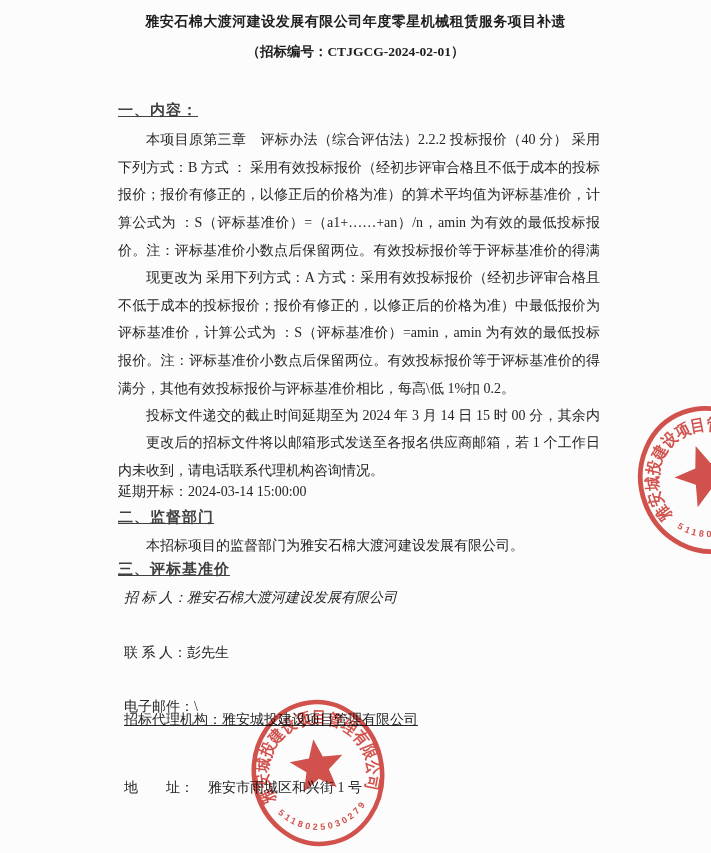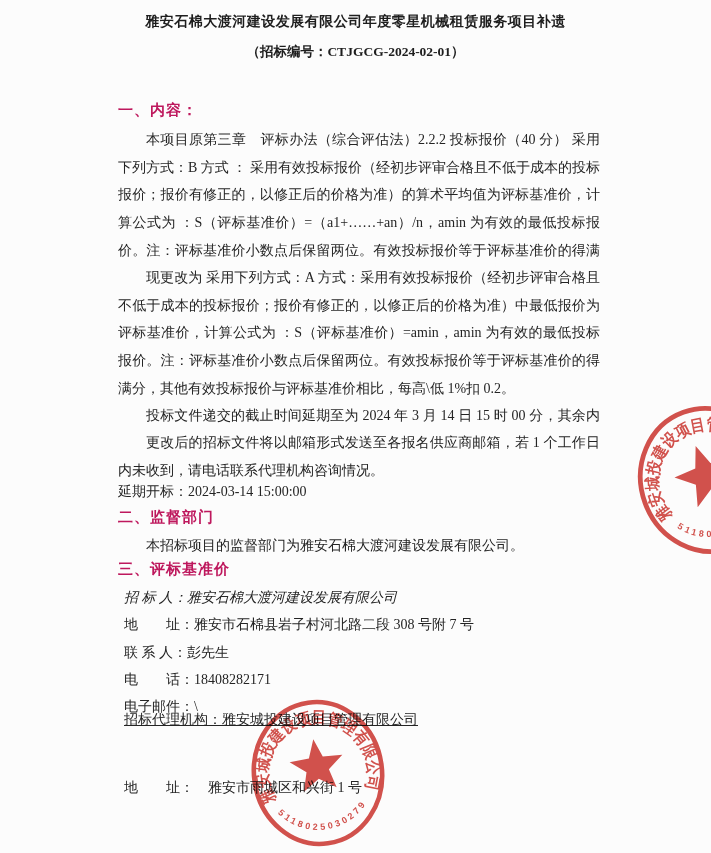--- a/index.html
+++ b/index.html
@@ -23,22 +23,23 @@
   .doc-subtitle {
     left:0; right:0; top:43px;
     text-align:center;
     font-size:13.5px; font-weight:bold;
     color:#1e1e1e;
   }
   .heading {
     left:118px;
     font-size:15px; font-weight:bold;
     font-family:"Liberation Sans","DejaVu Sans",sans-serif;
-    color:#be185d;
+    color:#404040;
     letter-spacing:1px;
+    text-decoration:underline;
   }
   .body-par {
     left:118px; width:482px;
     font-size:14px; line-height:27.7px;
     text-align:justify;
     text-indent:2em;
     overflow:hidden;
     margin:0;
     color:#242424;
   }
@@ -71,23 +72,21 @@
   <p class="abs body-par" style="top:402px; height:28px;">投标文件递交的截止时间延期至为 2024 年 3 月 14 日 15 时 00 分，其余内容不变。</p>
   <p class="abs body-par" style="top:429px; height:56px;">更改后的招标文件将以邮箱形式发送至各报名供应商邮箱，若 1 个工作日内未收到，请电话联系代理机构咨询情况。</p>
   <p class="abs body-par no-indent" style="top:478px; height:28px;">延期开标：2024-03-14 15:00:00</p>
 
   <div class="abs heading" style="top:508px;">二、监督部门</div>
   <p class="abs body-par" style="top:532px; height:28px;">本招标项目的监督部门为雅安石棉大渡河建设发展有限公司。</p>
 
   <div class="abs heading" style="top:560px;">三、评标基准价</div>
 
   <div class="abs contact-line" style="top:584px;font-style:italic;">招 标 人：雅安石棉大渡河建设发展有限公司</div>
-  <div class="abs contact-line" style="top:611px;">地　　址：雅安市石棉县岩子村河北路二段 308 号附 7 号</div>
   <div class="abs contact-line" style="top:639px;">联 系 人：彭先生</div>
-  <div class="abs contact-line" style="top:666px;">电　　话：18408282171</div>
   <div class="abs contact-line" style="top:693px;">电子邮件：\</div>
 
   <div class="abs contact-line" style="top:706px;text-decoration:underline;">招标代理机构：雅安城投建设项目管理有限公司</div>
   <div class="abs contact-line" style="top:774px;">地　　址：　雅安市雨城区和兴街 1 号</div>
 
   <svg class="seal" style="left:238px; top:687px; transform:rotate(-8deg);" width="160" height="172" viewBox="-80 -86 160 172">
     <ellipse cx="0" cy="0" rx="64" ry="71" fill="none" stroke="#ce3a34" stroke-width="4.6"></ellipse>
     <polygon transform="translate(0,-6)" points="0,-28 -7,-9.6 -26.6,-8.6 -11.3,3.7 -16.5,22.6 0,11.8 16.5,22.6 11.3,3.7 26.6,-8.6 7,-9.6" fill="#ce3a34"></polygon>
     <path id="sealArcA" d="M -45.3 21.1 A 50 50 0 1 1 45.3 21.1" fill="none"></path>
     <text font-size="16.5" font-weight="bold" fill="#ce3a34">

